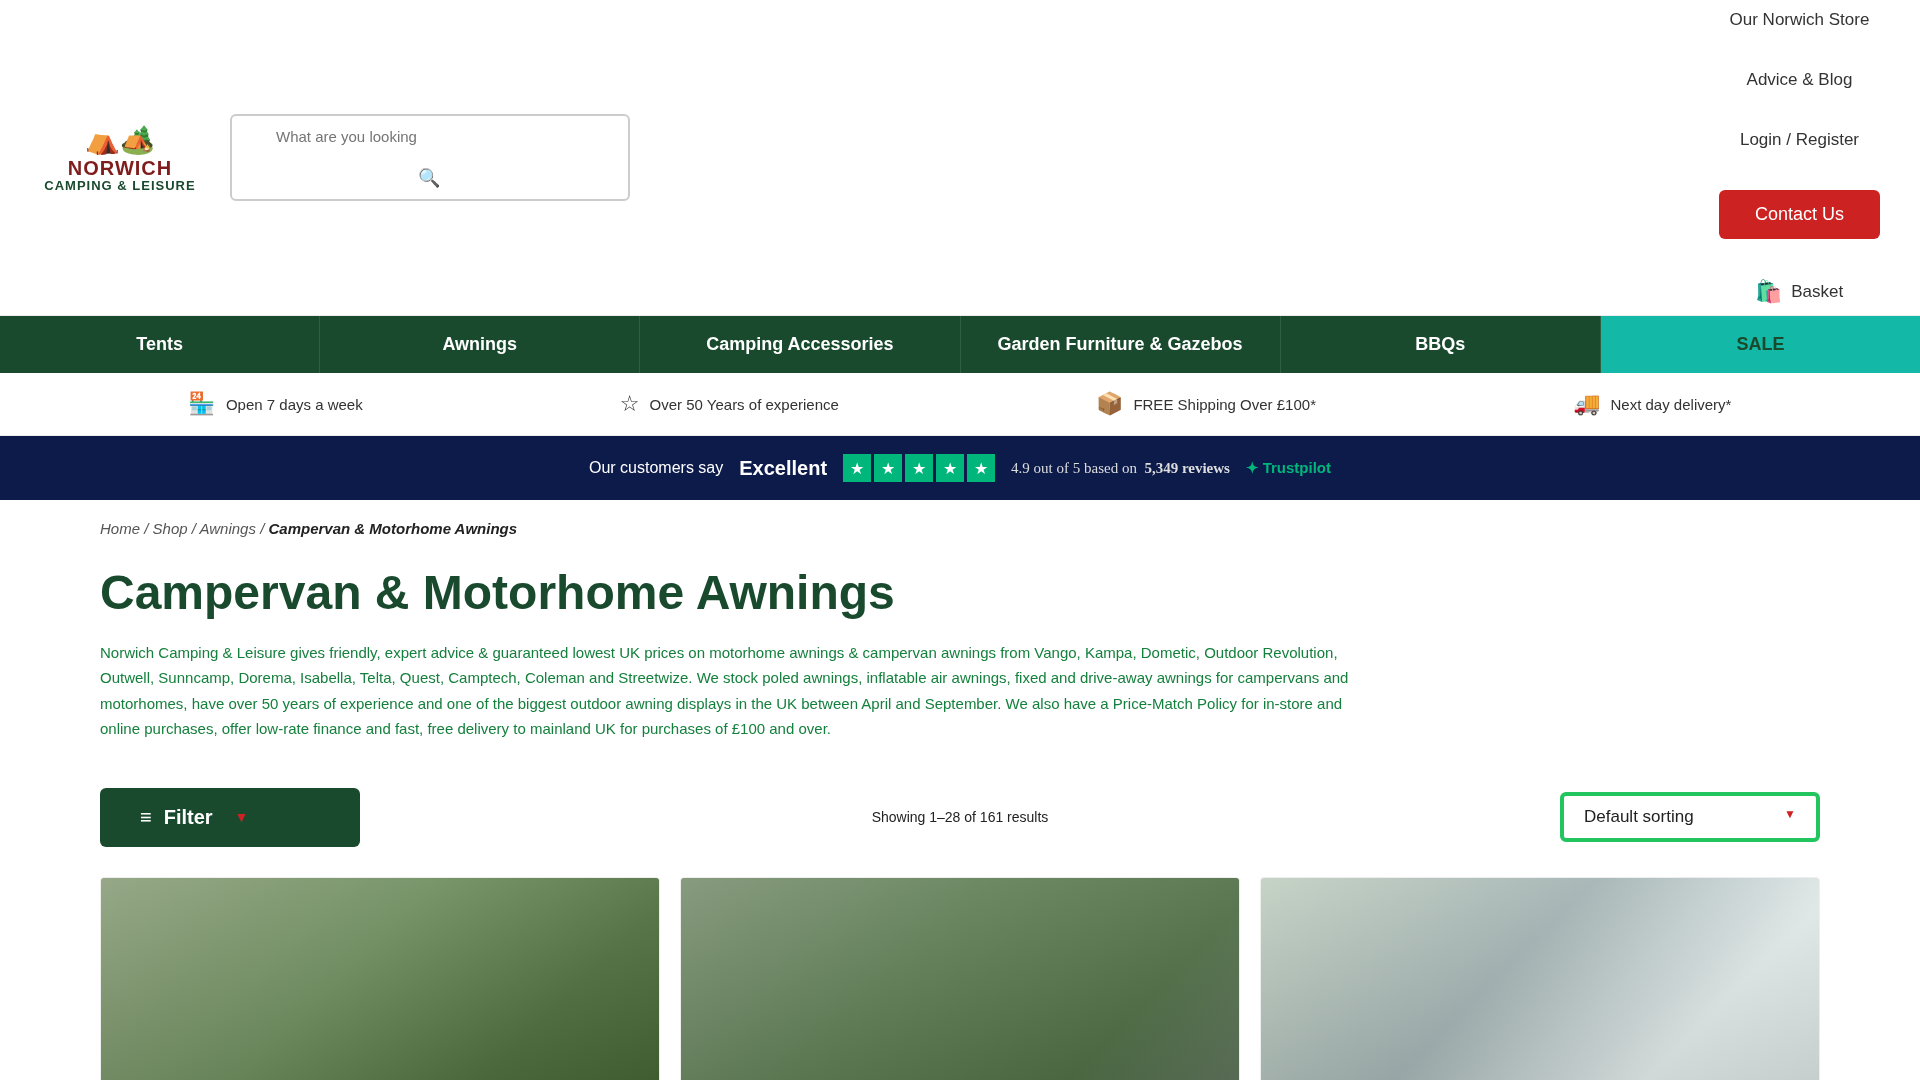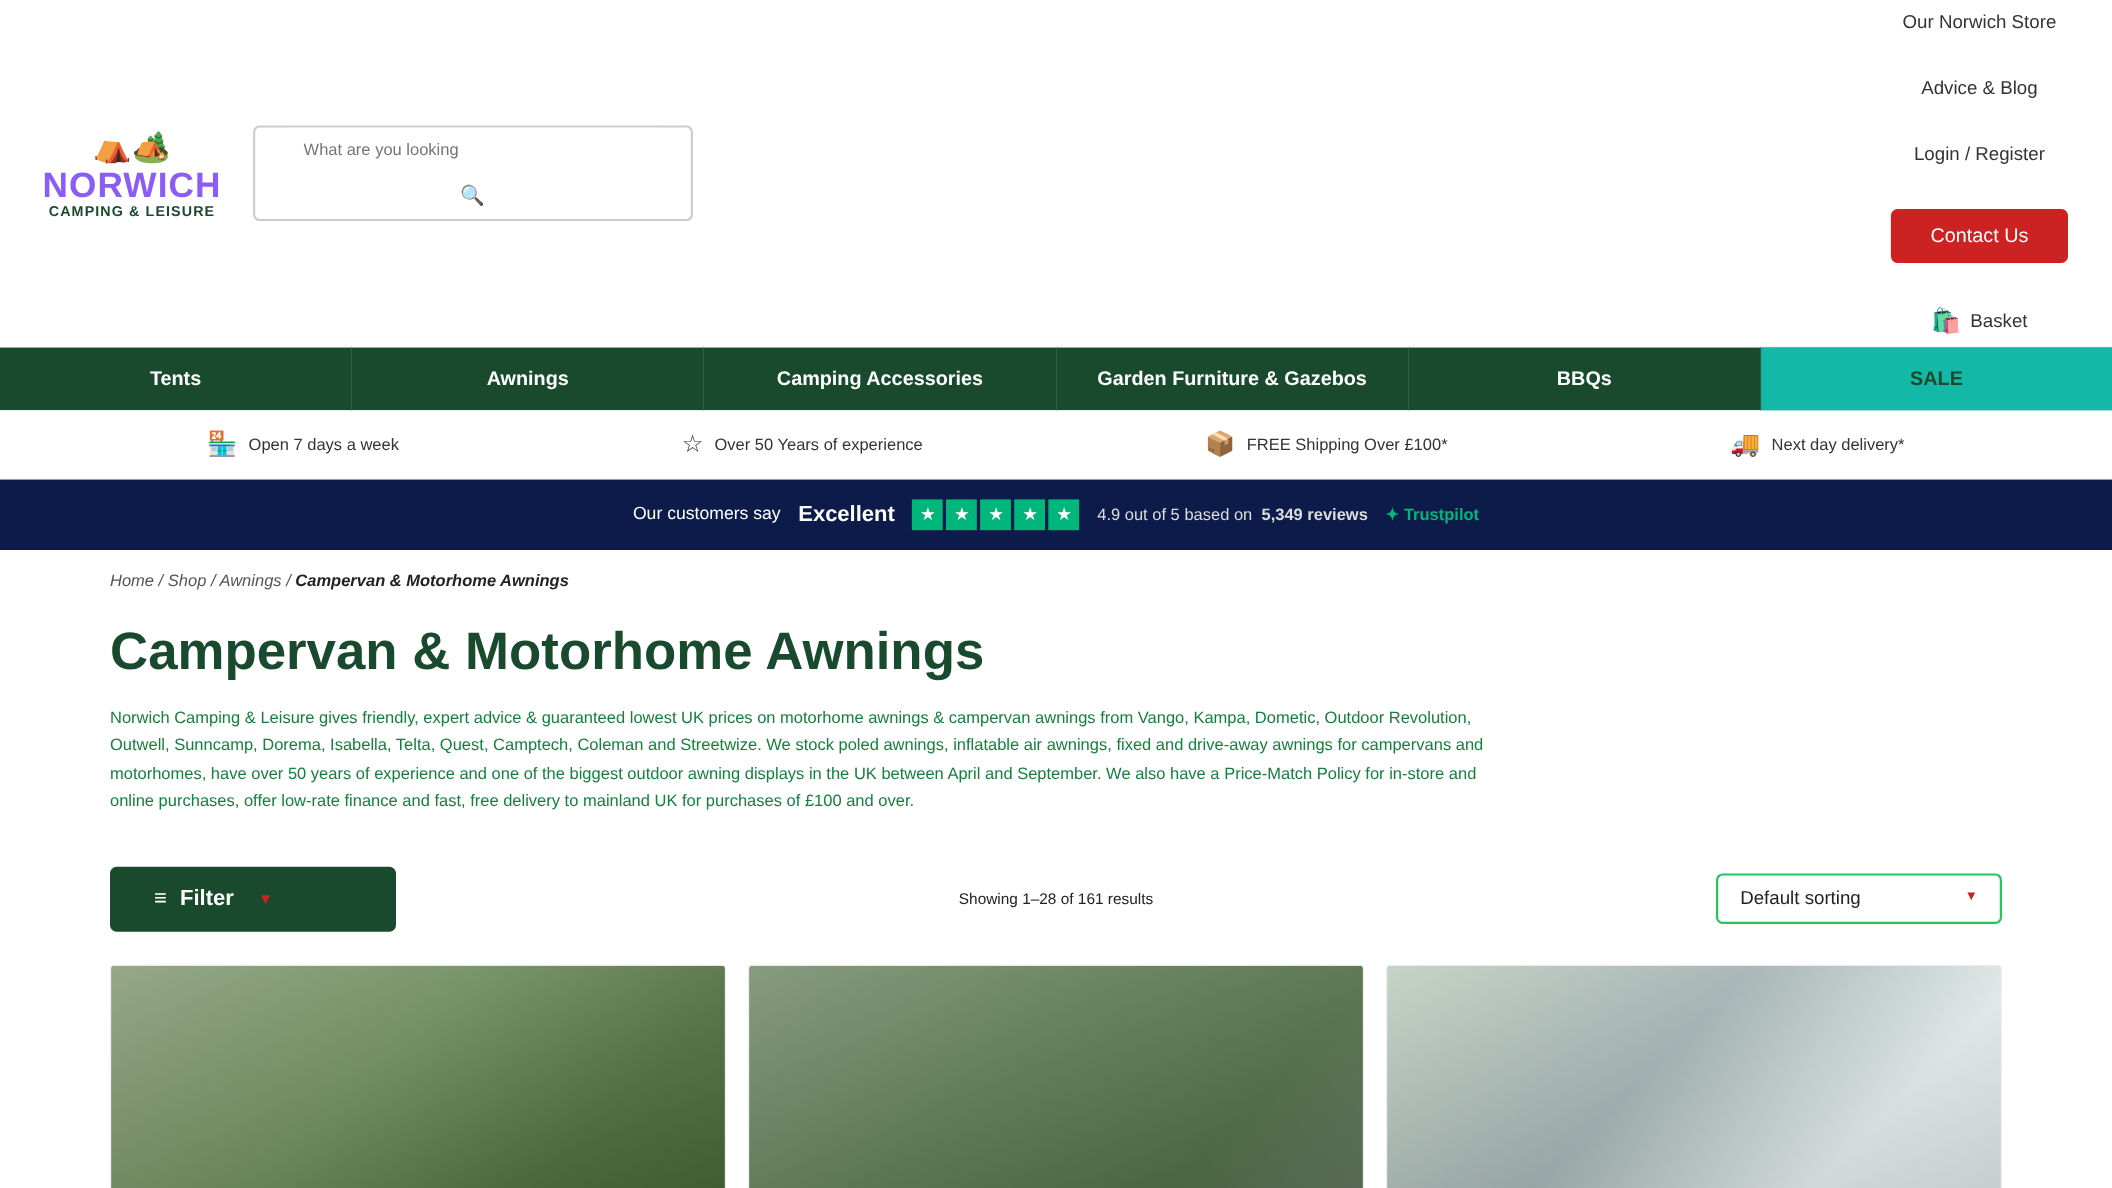--- a/index.html
+++ b/index.html
@@ -17,22 +17,22 @@
     .logo-area {
       flex-shrink: 0;
       width: 160px;
     }
     .logo-box {
       display: flex;
       flex-direction: column;
       align-items: center;
     }
     .logo-text-norwich {
-      color: #8b5cf6;
-      font-size: 32px;
+      color: #7f1d1d;
+      font-size: 20px;
       font-weight: 900;
       line-height: 1;
       letter-spacing: 1px;
     }
     .logo-text-camping {
       color: #1a4a2e;
       font-size: 13px;
       font-weight: 700;
       letter-spacing: 1px;
     }
@@ -162,21 +162,21 @@
     .star {
       background: #00b67a;
       color: #fff;
       width: 28px;
       height: 28px;
       display: flex;
       align-items: center;
       justify-content: center;
       font-size: 16px;
     }
-    .trustpilot-text { font-size: 15px; color: #ddd; }
+    .trustpilot-text { font-size: 15px; color: #ddd; font-family: Liberation Serif, serif; }
     .trustpilot-logo { font-size: 15px; color: #00b67a; font-weight: 700; }
 
     
     .breadcrumb {
       padding: 20px 100px;
       font-size: 15px;
       color: #555;
       font-style: italic;
     }
     .breadcrumb a { color: #555; text-decoration: none; }
@@ -226,21 +226,21 @@
       border-radius: 6px;
       cursor: pointer;
       display: flex;
       align-items: center;
       gap: 12px;
       min-width: 260px;
     }
     .filter-arrow { color: #cc2222; font-size: 14px; margin-left: 10px; }
     .sort-select {
       display: flex;
-      border: 2px solid #22c55e;
+      border: 4px solid #22c55e;
       border-radius: 6px;
       padding: 11px 20px;
       font-size: 17px;
       gap: 16px;
       cursor: pointer;
       background: #fff;
       min-width: 260px;
       justify-content: space-between;
     }
     .sort-arrow { color: #cc2222; font-size: 12px; }

